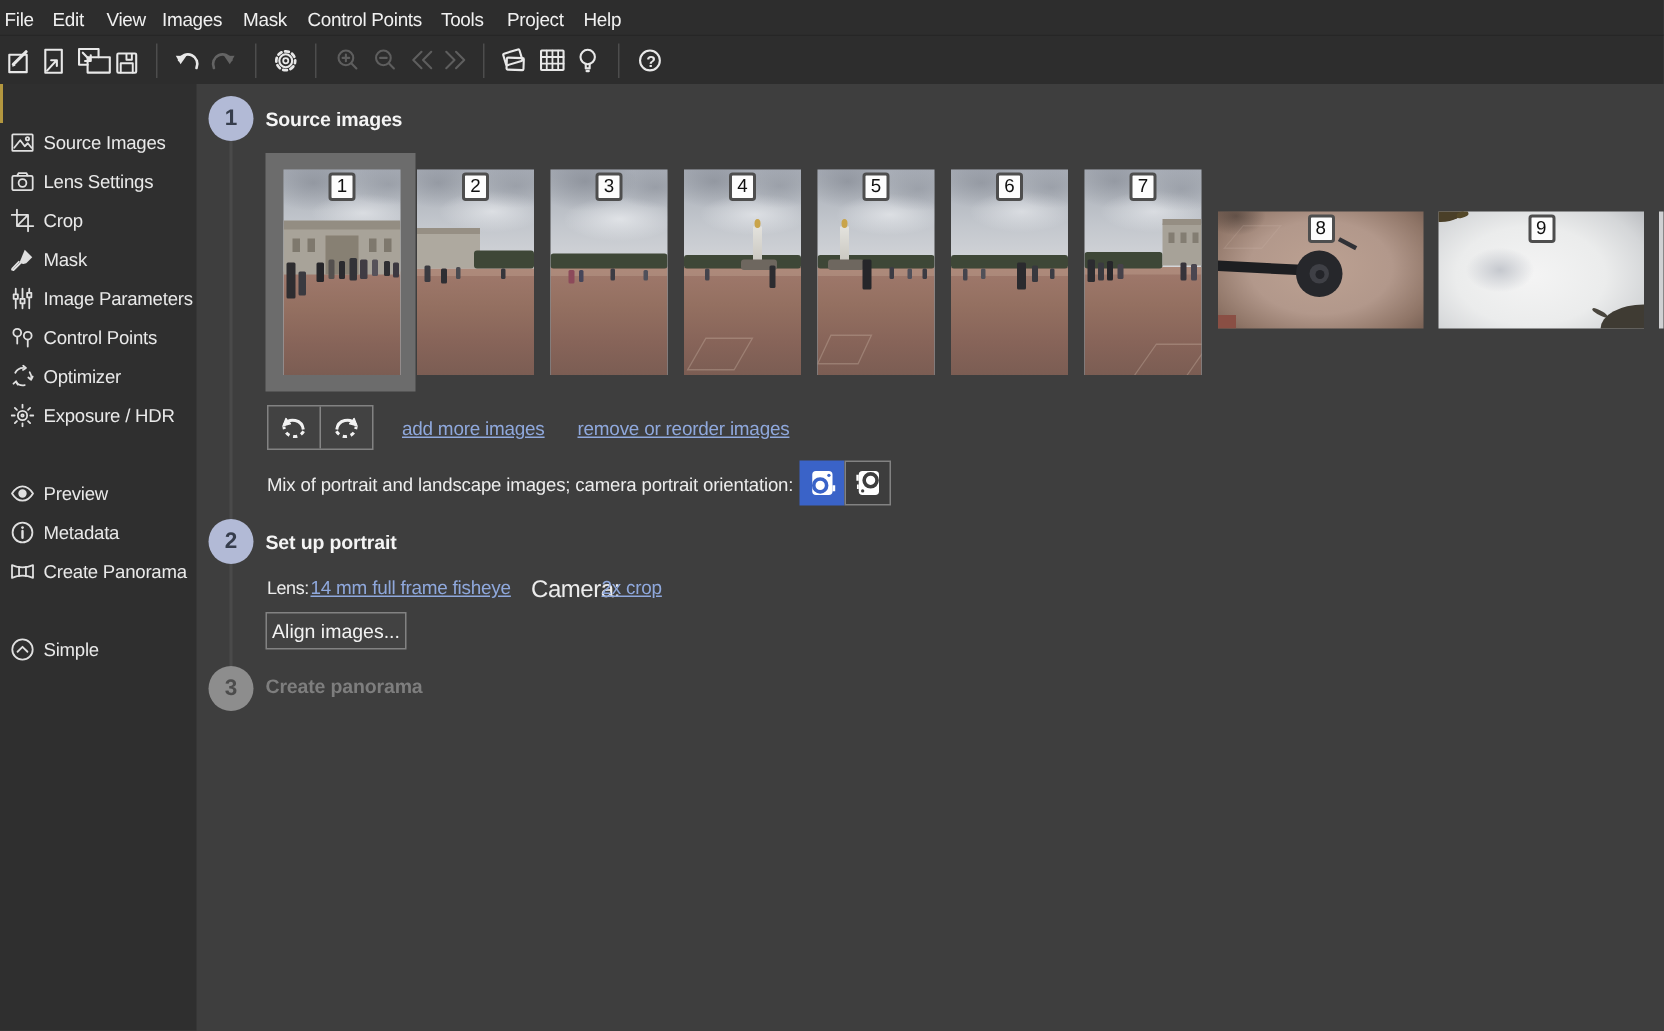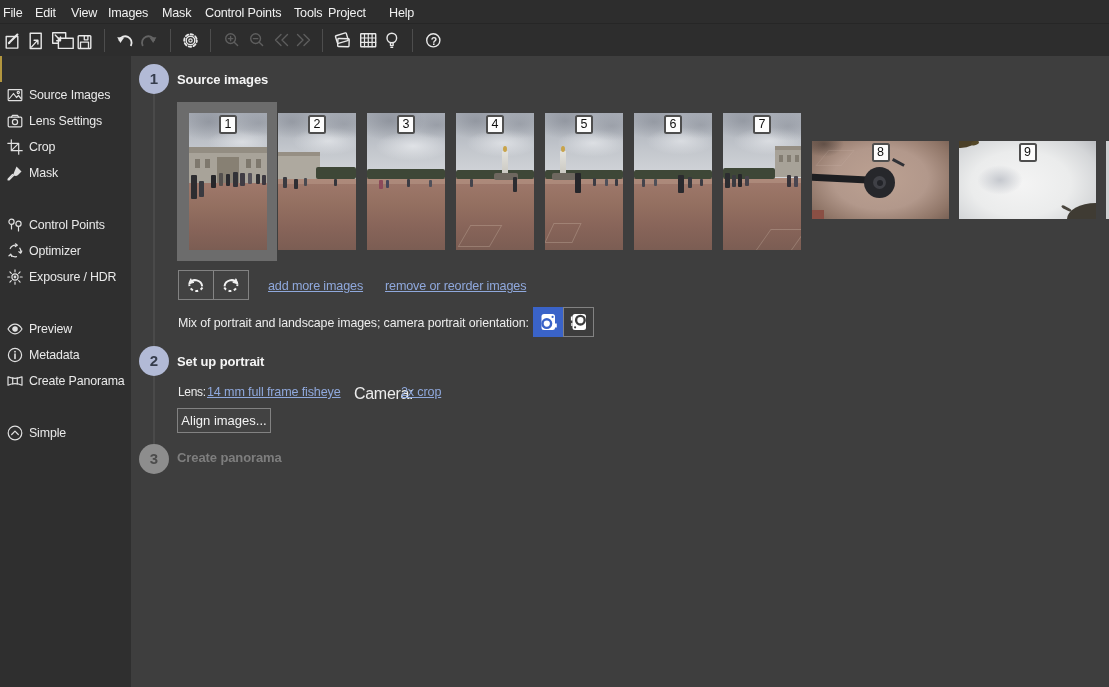--- a/index.html
+++ b/index.html
@@ -37,21 +37,21 @@
 <div id="root">
 
 <div class="abs" id="menubar">
   <span style="left:3px">File</span>
   <span style="left:35px">Edit</span>
   <span style="left:71px">View</span>
   <span style="left:108px">Images</span>
   <span style="left:162px">Mask</span>
   <span style="left:205px">Control Points</span>
   <span style="left:294px">Tools</span>
-  <span style="left:328px">Project</span>
+  <span style="left:338px">Project</span>
   <span style="left:389px">Help</span>
 </div>
 
 <div class="abs" id="toolbar">
 <svg width="1109" height="33" xmlns="http://www.w3.org/2000/svg">
 <g stroke="#e8e8e8" fill="none" stroke-width="1.4" stroke-linecap="round" stroke-linejoin="round">
 
   <g transform="translate(5.5,10)">
             <rect x="0.7" y="2.5" width="11.6" height="11.6"></rect>
     <path d="M3.4,8.9 L11.9,0.5" stroke-width="2.1"></path>
@@ -165,20 +165,31 @@
 <span class="tx">Crop</span>
       </div>
 <div class="srow" style="top:104px;">
 <svg class="ic" width="16" height="16" xmlns="http://www.w3.org/2000/svg">
           <g stroke="#e0e0e0" fill="none" stroke-width="1.2" stroke-linecap="round" stroke-linejoin="round">
             <path d="M9.5,1.5 L14.5,6.5 L11,10 C9.5,11.5 7,11 6,10 L9.5,1.5z" fill="#e0e0e0" stroke="none"></path>
             <path d="M6.5,10.5 L2,15 L1,14.8 L1.2,14 L5.5,9.5"></path>
           </g>
         </svg>
 <span class="tx">Mask</span>
+      </div>
+<div class="srow" style="top:130px;">
+<svg class="ic" width="16" height="16" xmlns="http://www.w3.org/2000/svg">
+          <g stroke="#e0e0e0" fill="none" stroke-width="1.2" stroke-linecap="round" stroke-linejoin="round">
+            <path d="M3.5,1.5 V5 M3.5,8.5 V14.5 M8,1.5 V8 M8,11.5 V14.5 M12.5,1.5 V4 M12.5,7.5 V14.5"></path>
+            <rect x="2.1" y="5.2" width="2.8" height="3"></rect>
+            <rect x="6.6" y="8.2" width="2.8" height="3"></rect>
+            <rect x="11.1" y="4.2" width="2.8" height="3"></rect>
+          </g>
+        </svg>
+<span class="tx">Image Parameters</span>
       </div>
 <div class="srow" style="top:156px;">
 <svg class="ic" width="16" height="16" xmlns="http://www.w3.org/2000/svg">
           <g stroke="#e0e0e0" fill="none" stroke-width="1.2" stroke-linecap="round" stroke-linejoin="round">
             <circle cx="4.5" cy="4.8" r="2.6"></circle>
             <path d="M4.5,7.4 V12"></path>
             <circle cx="11.5" cy="6.8" r="2.6"></circle>
             <path d="M11.5,9.4 V14"></path>
           </g>
         </svg>

